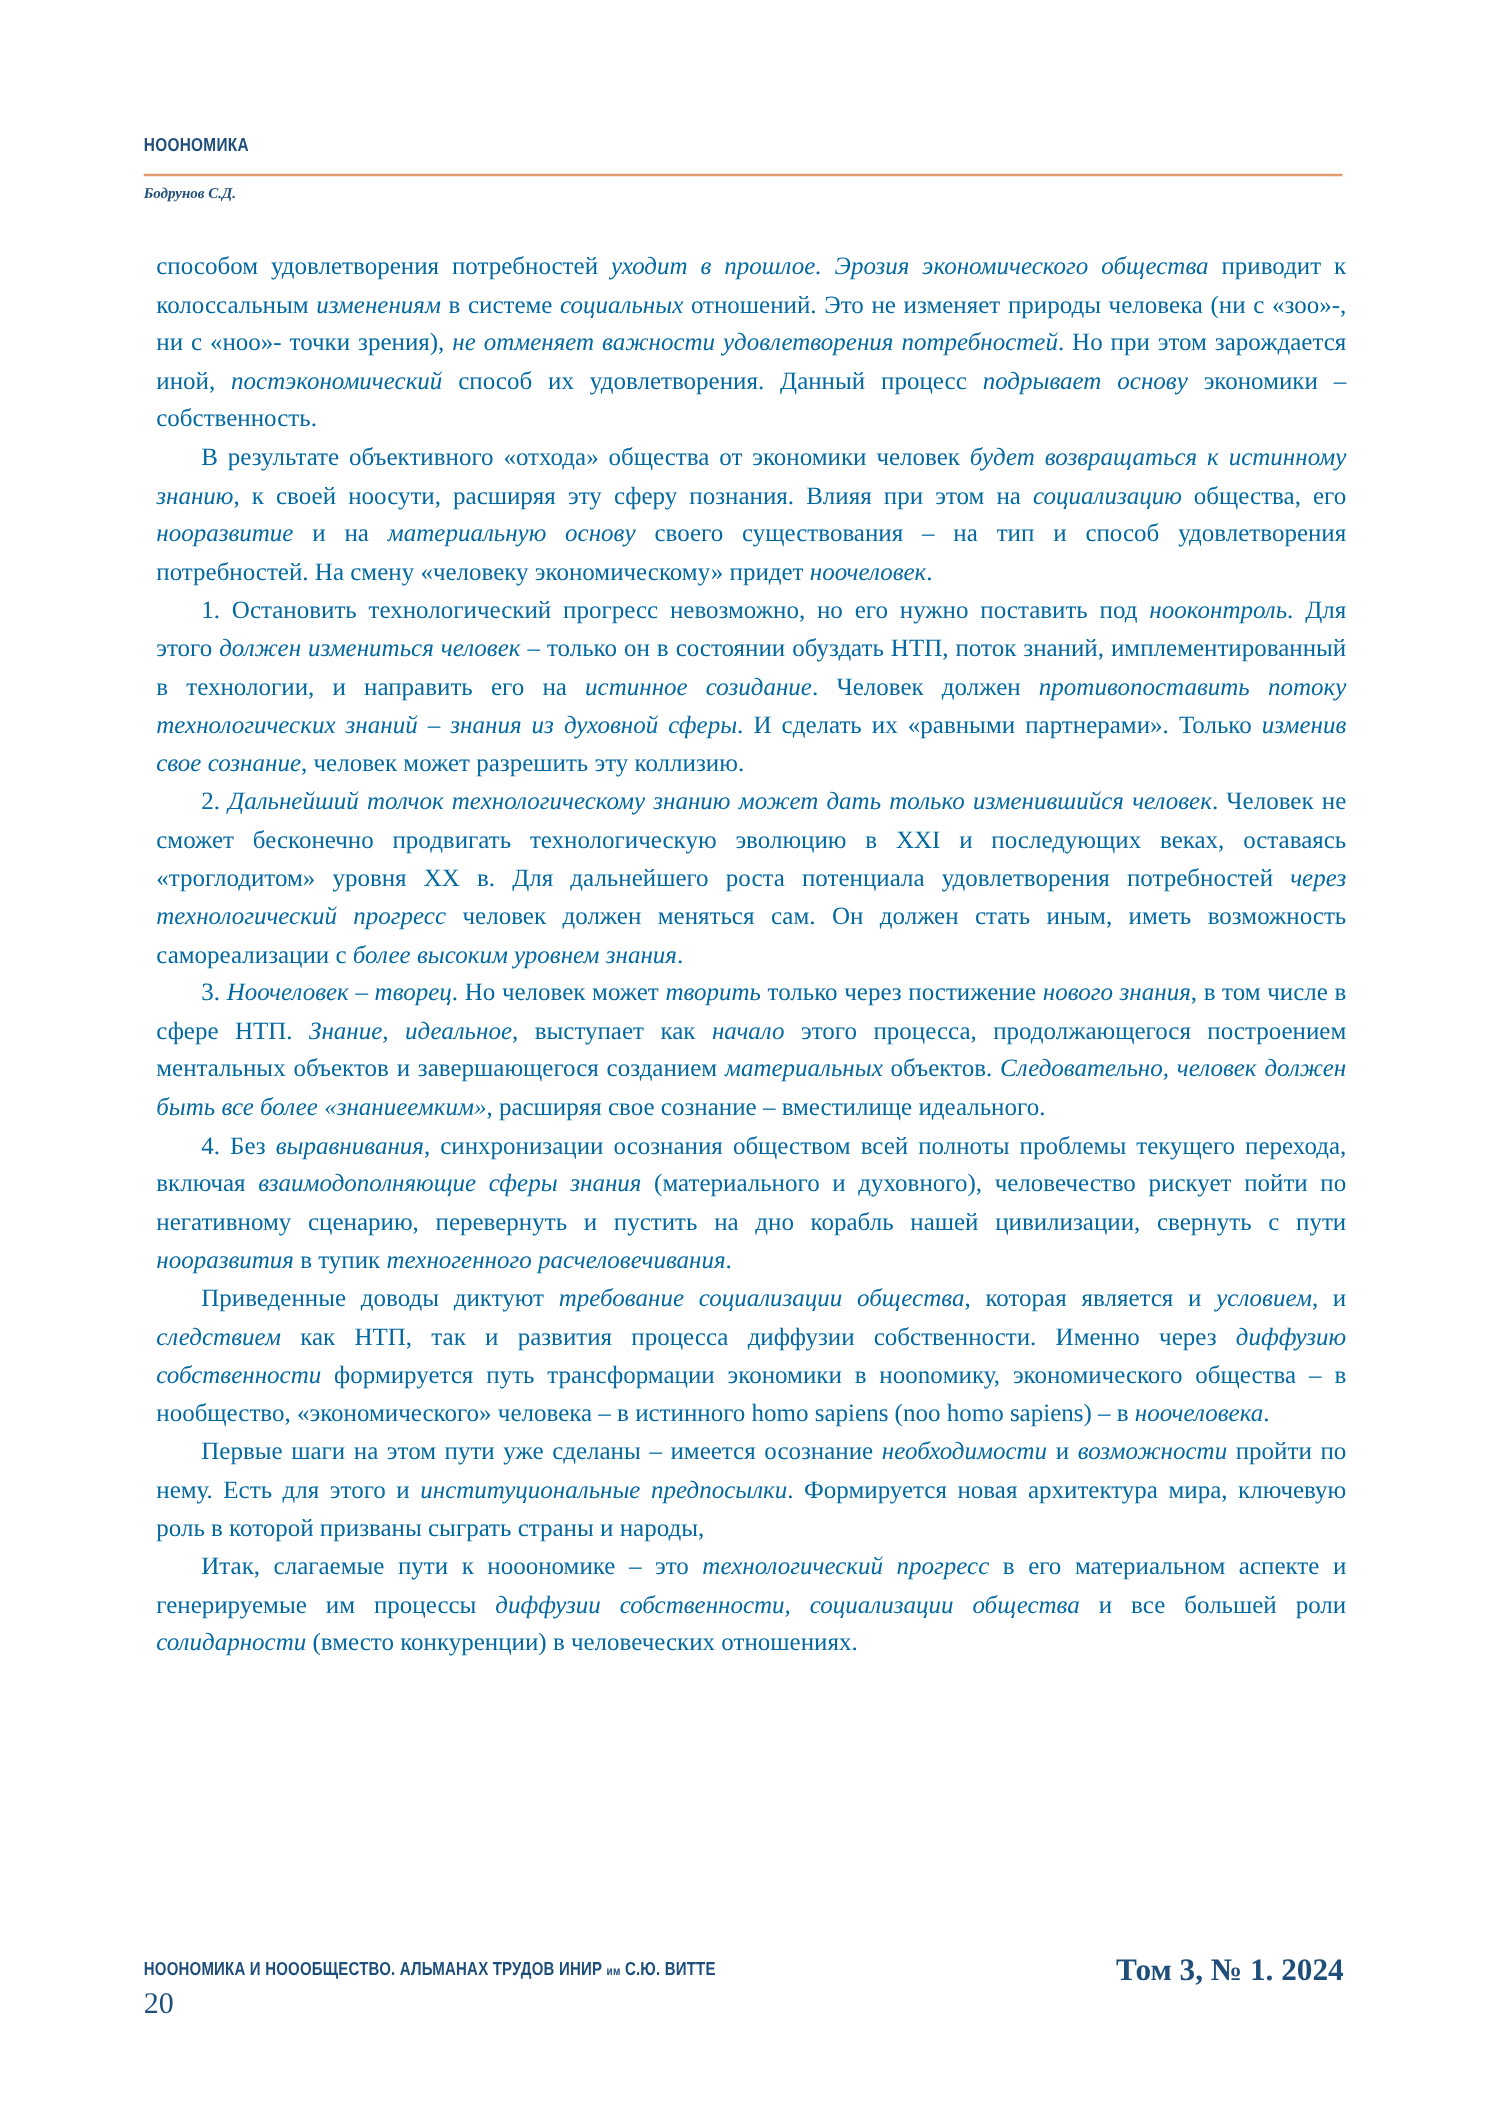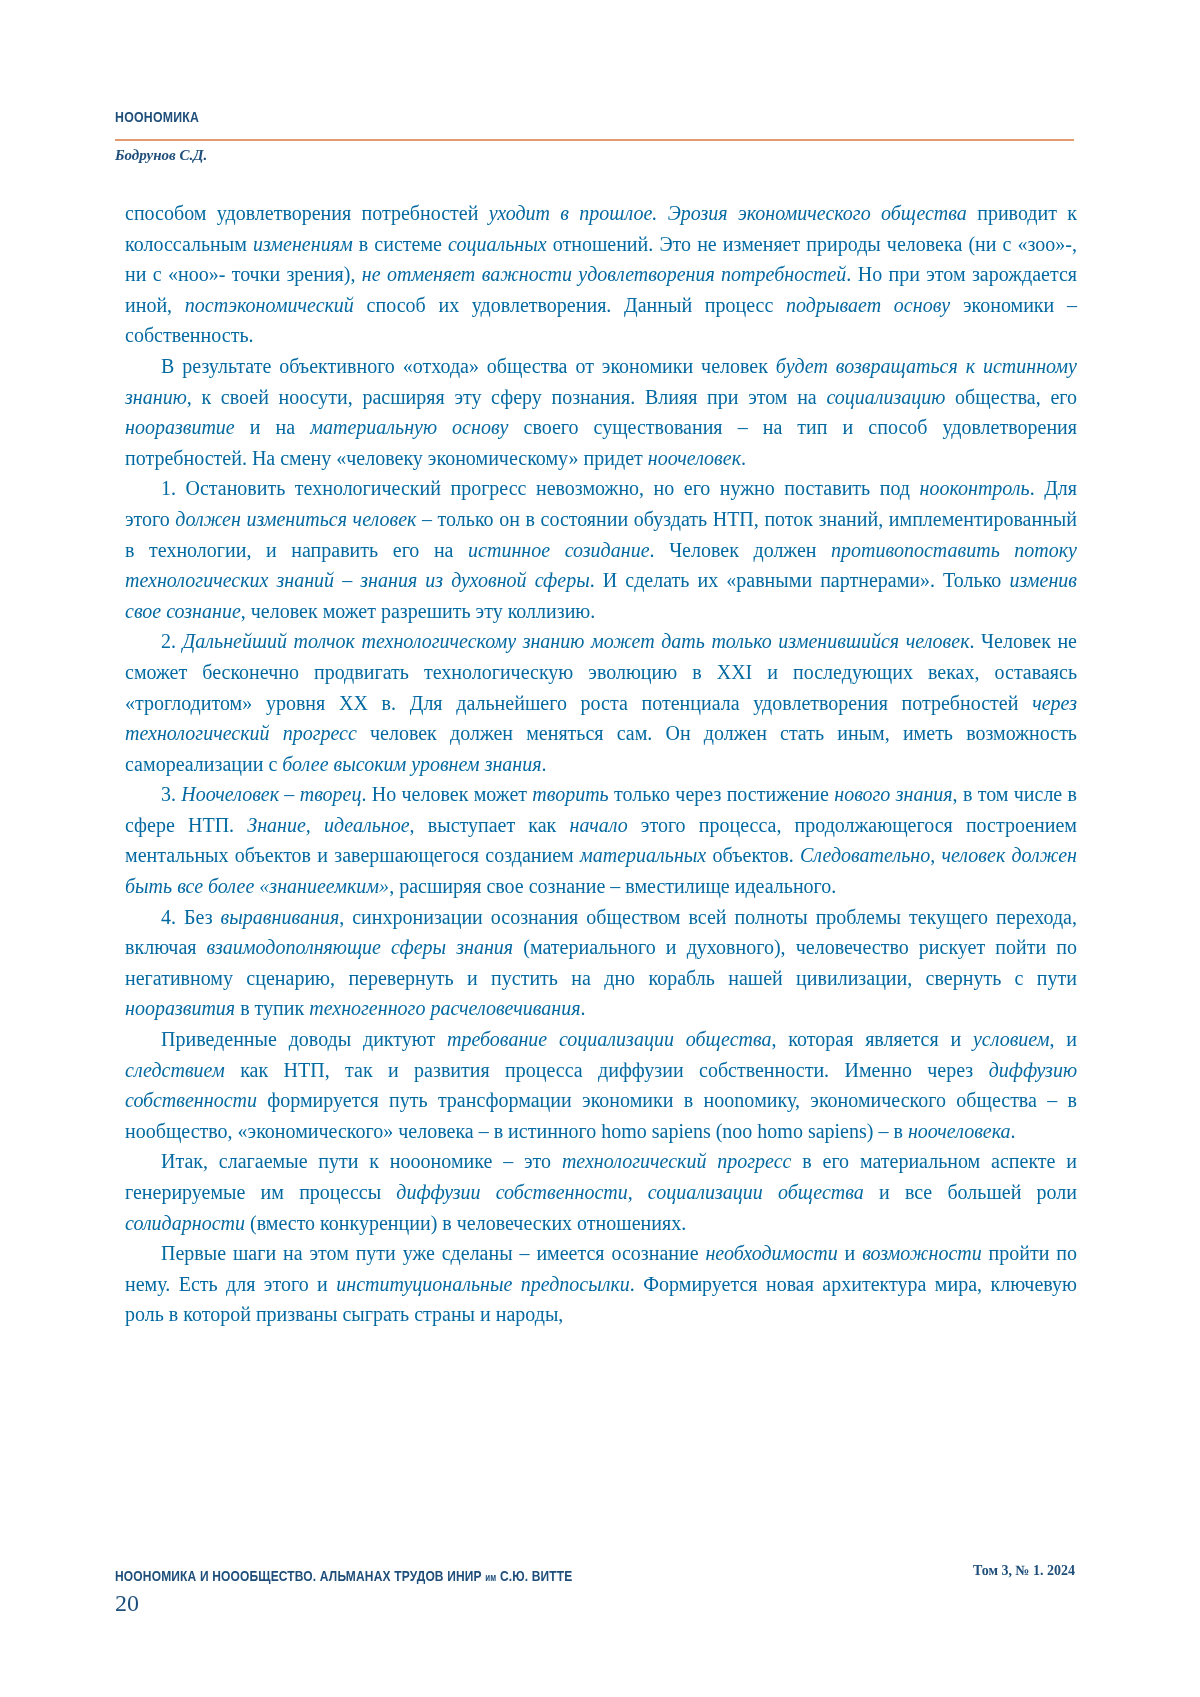--- a/index.html
+++ b/index.html
@@ -10,41 +10,41 @@
     font-weight: bold; font-size: 15px; letter-spacing: 0.3px;
     color: #1f4e7a; transform: scaleX(0.82); transform-origin: left center;
   }
   .header-rule {
     position: absolute; left: 115px; top: 139px; width: 959px; height: 2px;
     background: #e39a6c;
   }
   .header-author {
     position: absolute; left: 115px; top: 147px;
     font-family: "Liberation Serif", serif; font-style: italic; font-weight: bold;
-    font-size: 15px; color: #1f4e7a;
+    font-size: 12px; color: #1f4e7a;
   }
   .body-text {
     position: absolute; left: 125px; top: 198px; width: 952px;
     font-family: Liberation Serif, serif; font-size: 20px; line-height: 30.6px;
     color: #0369a1; text-align: justify; hyphens: manual;
   }
   .body-text p { margin: 0; text-indent: 36px; }
   .body-text p.no-indent { text-indent: 0; }
   .body-text i { font-style: italic; }
   .footer-journal {
     position: absolute; left: 115px; top: 1567px;
     font-family: "Liberation Sans", sans-serif; font-weight: bold;
     font-size: 15px; color: #1f4e7a; letter-spacing: 0.2px;
     transform: scaleX(0.8); transform-origin: left center; white-space: nowrap;
   }
   .footer-journal .small { font-size: 10px; }
   .footer-volume {
     position: absolute; right: 125px; top: 1563px;
     font-family: "Liberation Serif", serif; font-weight: bold;
-    font-size: 14px; color: #1f4e7a;
+    font-size: 25px; color: #1f4e7a;
   }
   .page-number {
     position: absolute; left: 115px; top: 1590px;
     font-family: "Liberation Serif", serif; font-size: 24px; color: #1f4e7a;
   }
 </style>
 </head>
 <body>
 
 <div class="header-section">НООНОМИКА</div>
@@ -52,19 +52,19 @@
 <div class="header-author">Бодрунов С.Д.</div>
 
 <div class="body-text" id="body-text">
     <p class="no-indent"><span>способом удовлетворения потребностей </span><i>уходит в прошлое. Эрозия экономического общества</i><span> приводит к колоссальным </span><i>изменениям</i><span> в системе </span><i>социальных</i><span> отношений. Это не изменяет природы человека (ни с «зоо»-, ни с «ноо»- точки зрения), </span><i>не отменяет важности удовлет­ворения потребностей</i><span>. Но при этом зарождается иной, </span><i>постэкономический</i><span> способ их удов­летворения. Данный процесс </span><i>подрывает основу</i><span> экономики – собственность.</span></p>
     <p><span>В результате объективного «отхода» общества от экономики человек </span><i>будет возвращать­ся к истинному знанию</i><span>, к своей ноосути, расширяя эту сферу познания. Влияя при этом на </span><i>социализацию</i><span> общества, его </span><i>нооразвитие</i><span> и на </span><i>материальную основу</i><span> своего существования – на тип и способ удовлетворения потребностей. На смену «человеку экономическому» при­дет </span><i>ноочеловек</i><span>.</span></p>
     <p><span>1. Остановить технологический прогресс невозможно, но его нужно поставить под </span><i>но­оконтроль</i><span>. Для этого </span><i>должен измениться человек</i><span> – только он в состоянии обуздать НТП, поток знаний, имплементированный в технологии, и направить его на </span><i>истинное созида­ние</i><span>. Человек должен </span><i>противопоставить потоку технологических знаний – знания из духовной сферы</i><span>. И сделать их «равными партнерами». Только </span><i>изменив свое сознание</i><span>, человек может разрешить эту коллизию.</span></p>
     <p><span>2. </span><i>Дальнейший толчок технологическому знанию может дать только изменившийся чело­век</i><span>. Человек не сможет бесконечно продвигать технологическую эволюцию в XXI и после­дующих веках, оставаясь «троглодитом» уровня XX в. Для дальнейшего роста потенциала удовлетворения потребностей </span><i>через технологический прогресс</i><span> человек должен меняться сам. Он должен стать иным, иметь возможность самореализации с </span><i>более высоким уровнем знания</i><span>.</span></p>
     <p><span>3. </span><i>Ноочеловек – творец</i><span>. Но человек может </span><i>творить</i><span> только через постижение </span><i>нового зна­ния</i><span>, в том числе в сфере НТП. </span><i>Знание, идеальное</i><span>, выступает как </span><i>начало</i><span> этого процесса, про­должающегося построением ментальных объектов и завершающегося созданием </span><i>матери­альных</i><span> объектов. </span><i>Следовательно, человек должен быть все более «знаниеемким»</i><span>, расширяя свое сознание – вместилище идеального.</span></p>
     <p><span>4. Без </span><i>выравнивания</i><span>, синхронизации осознания обществом всей полноты проблемы те­кущего перехода, включая </span><i>взаимодополняющие сферы знания</i><span> (материального и духовного), человечество рискует пойти по негативному сценарию, перевернуть и пустить на дно ко­рабль нашей цивилизации, свернуть с пути </span><i>нооразвития</i><span> в тупик </span><i>техногенного расчеловечи­вания</i><span>.</span></p>
     <p><span>Приведенные доводы диктуют </span><i>требование социализации общества</i><span>, которая является и </span><i>условием</i><span>, и </span><i>следствием</i><span> как НТП, так и развития процесса диффузии собственности. Имен­но через </span><i>диффузию собственности</i><span> формируется путь трансформации экономики в ноono­мику, экономического общества – в нообщество, «экономического» человека – в истинно­го homo sapiens (noo homo sapiens) – в </span><i>ноочеловека</i><span>.</span></p>
+    <p><span>Первые шаги на этом пути уже сделаны – имеется осознание </span><i>необходимости</i><span> и </span><i>возмож­ности</i><span> пройти по нему. Есть для этого и </span><i>институциональные предпосылки</i><span>. Формируется новая архитектура мира, ключевую роль в которой призваны сыграть страны и народы,</span></p>
     <p><span>Итак, слагаемые пути к нооономике – это </span><i>технологический прогресс</i><span> в его материальном аспекте и генерируемые им процессы </span><i>диффузии собственности, социализации общества</i><span> и все большей роли </span><i>солидарности</i><span> (вместо конкуренции) в человеческих отношениях.</span></p>
-    <p><span>Первые шаги на этом пути уже сделаны – имеется осознание </span><i>необходимости</i><span> и </span><i>возмож­ности</i><span> пройти по нему. Есть для этого и </span><i>институциональные предпосылки</i><span>. Формируется новая архитектура мира, ключевую роль в которой призваны сыграть страны и народы,</span></p>
   </div>
 
 <div class="footer-journal"><span>НООНОМИКА И НОООБЩЕСТВО. АЛЬМАНАХ ТРУДОВ ИНИР </span><span class="small">им</span><span> С.Ю. ВИТТЕ</span></div>
 <div class="footer-volume">Том 3, № 1. 2024</div>
 <div class="page-number">20</div>
 
 </body></html>

